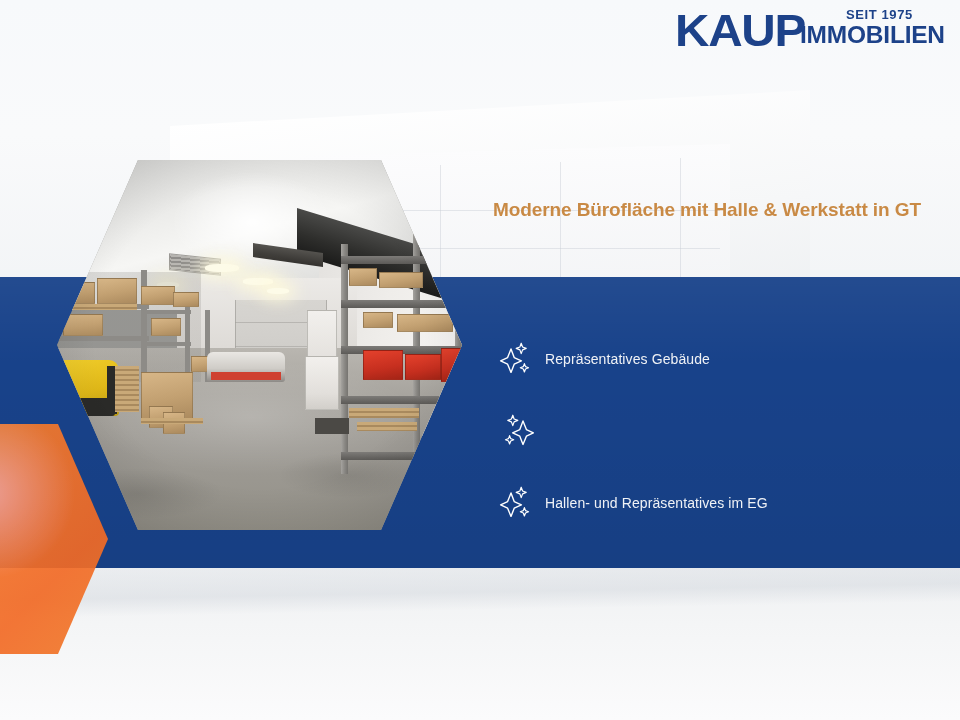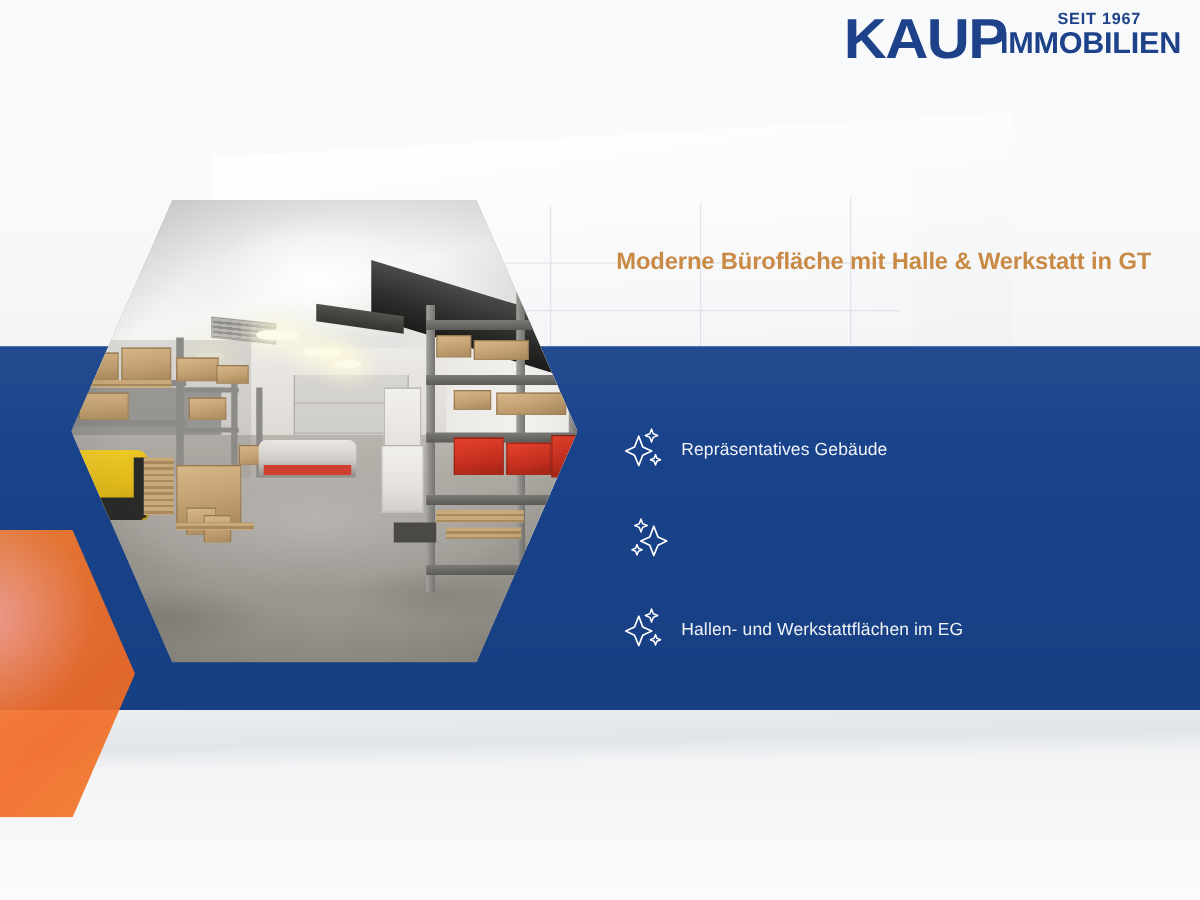--- a/index.html
+++ b/index.html
@@ -260,21 +260,21 @@
   <div class="bg-panel-line" style="left:300px;top:248px;width:420px;"></div>
   <div class="bg-panel-line" style="left:440px;top:165px;width:1px;height:115px;"></div>
   <div class="bg-panel-line" style="left:560px;top:162px;width:1px;height:118px;"></div>
   <div class="bg-panel-line" style="left:680px;top:158px;width:1px;height:122px;"></div>
   <div class="bg-floor"></div>
   <div class="bg-floor-shadow"></div>
 
   <div class="logo">
     <div class="logo-kaup">KAUP</div>
     <div class="logo-right">
-      <div class="logo-seit">SEIT 1967</div>
+      <div class="logo-seit">SEIT 1975</div>
       <div class="logo-immo">IMMOBILIEN</div>
     </div>
   </div>
 
   <div class="blue-band">
     <div class="blue-band-sheen"></div>
   </div>
 
   <div class="hex-orange"></div>
   <div class="hex-orange-glow"></div>
@@ -386,18 +386,18 @@
     </div>
 
     <div class="bullet">
       <span class="bullet-icon">
         <svg width="40" height="40" viewBox="0 0 40 40" fill="none">
           <path d="M14 10 L17.2 18.6 L24.4 21.8 L17.2 25.2 L14 33.4 L10.6 25.2 L3.6 21.8 L10.6 18.6 Z" stroke="#ffffff" stroke-width="1.4" fill="none" stroke-linejoin="round"></path>
           <path d="M24.2 4.2 L25.6 8 L29.2 9.4 L25.6 10.9 L24.2 14.6 L22.9 10.9 L19.2 9.4 L22.9 8 Z" stroke="#ffffff" stroke-width="1.2" fill="none" stroke-linejoin="round"></path>
           <path d="M27.4 24.6 L28.5 27.6 L31.5 28.8 L28.5 30 L27.4 33 L26.3 30 L23.3 28.8 L26.3 27.6 Z" stroke="#ffffff" stroke-width="1.2" fill="none" stroke-linejoin="round"></path>
         </svg>
       </span>
-      <span class="bullet-text">Hallen- und Werkstattflächen im EG</span>
+      <span class="bullet-text">Hallen- und Repräsentatives im EG</span>
     </div>
 
   </div>
 
 </div>
 
 </body></html>

